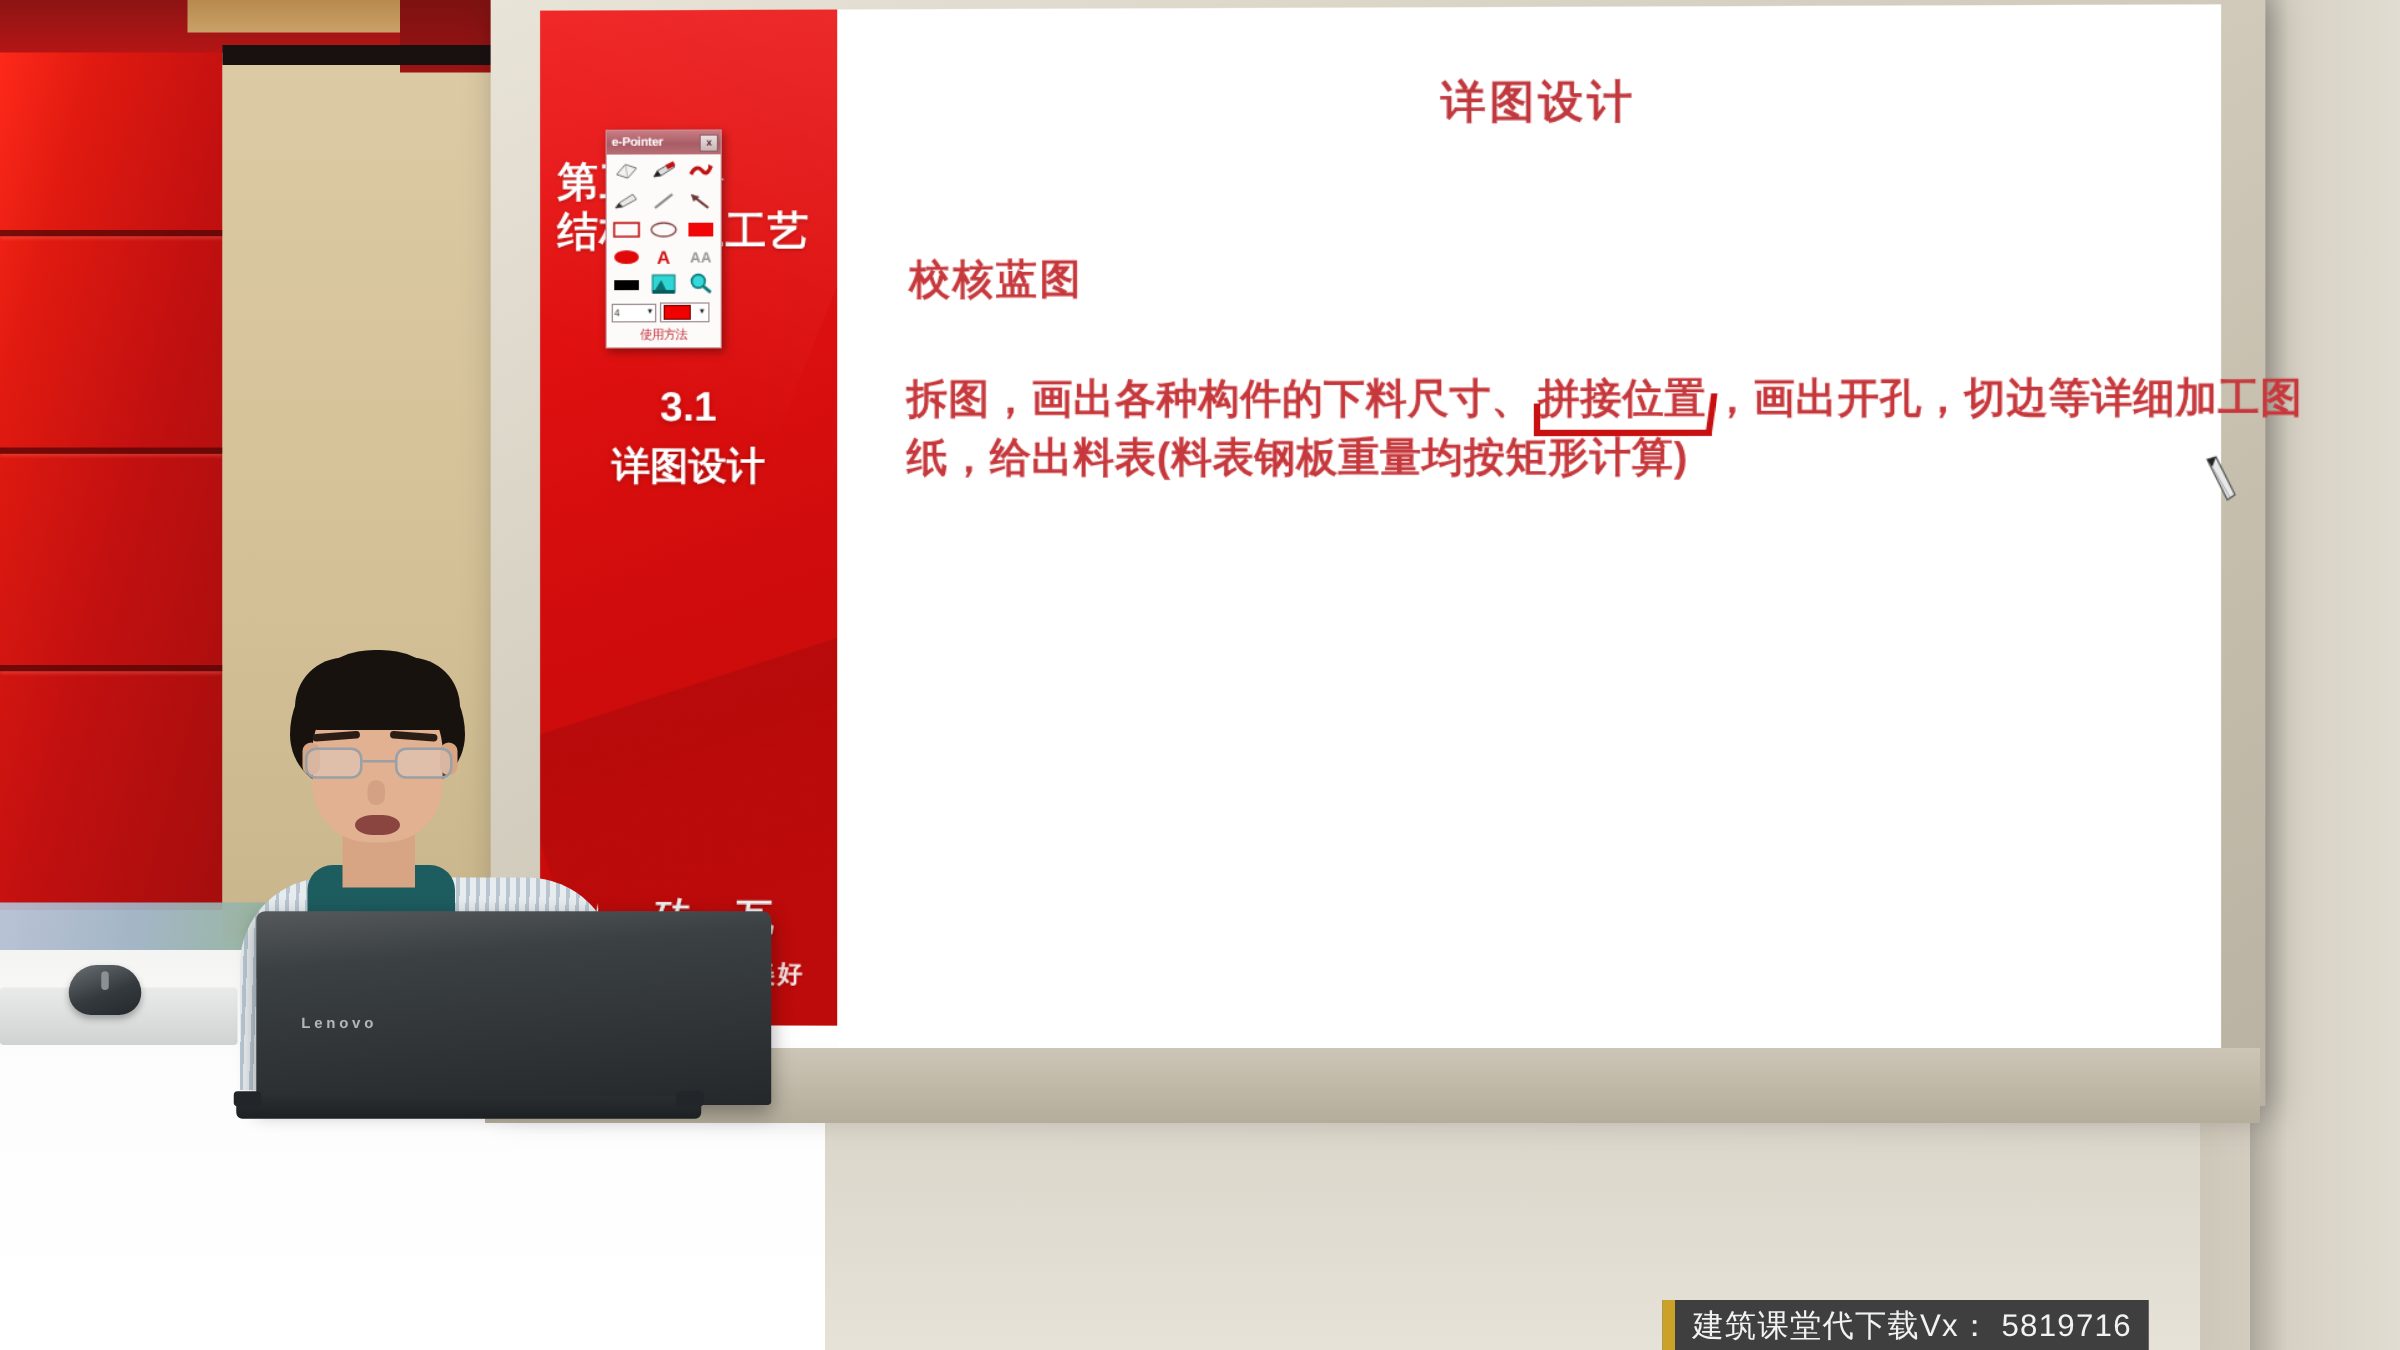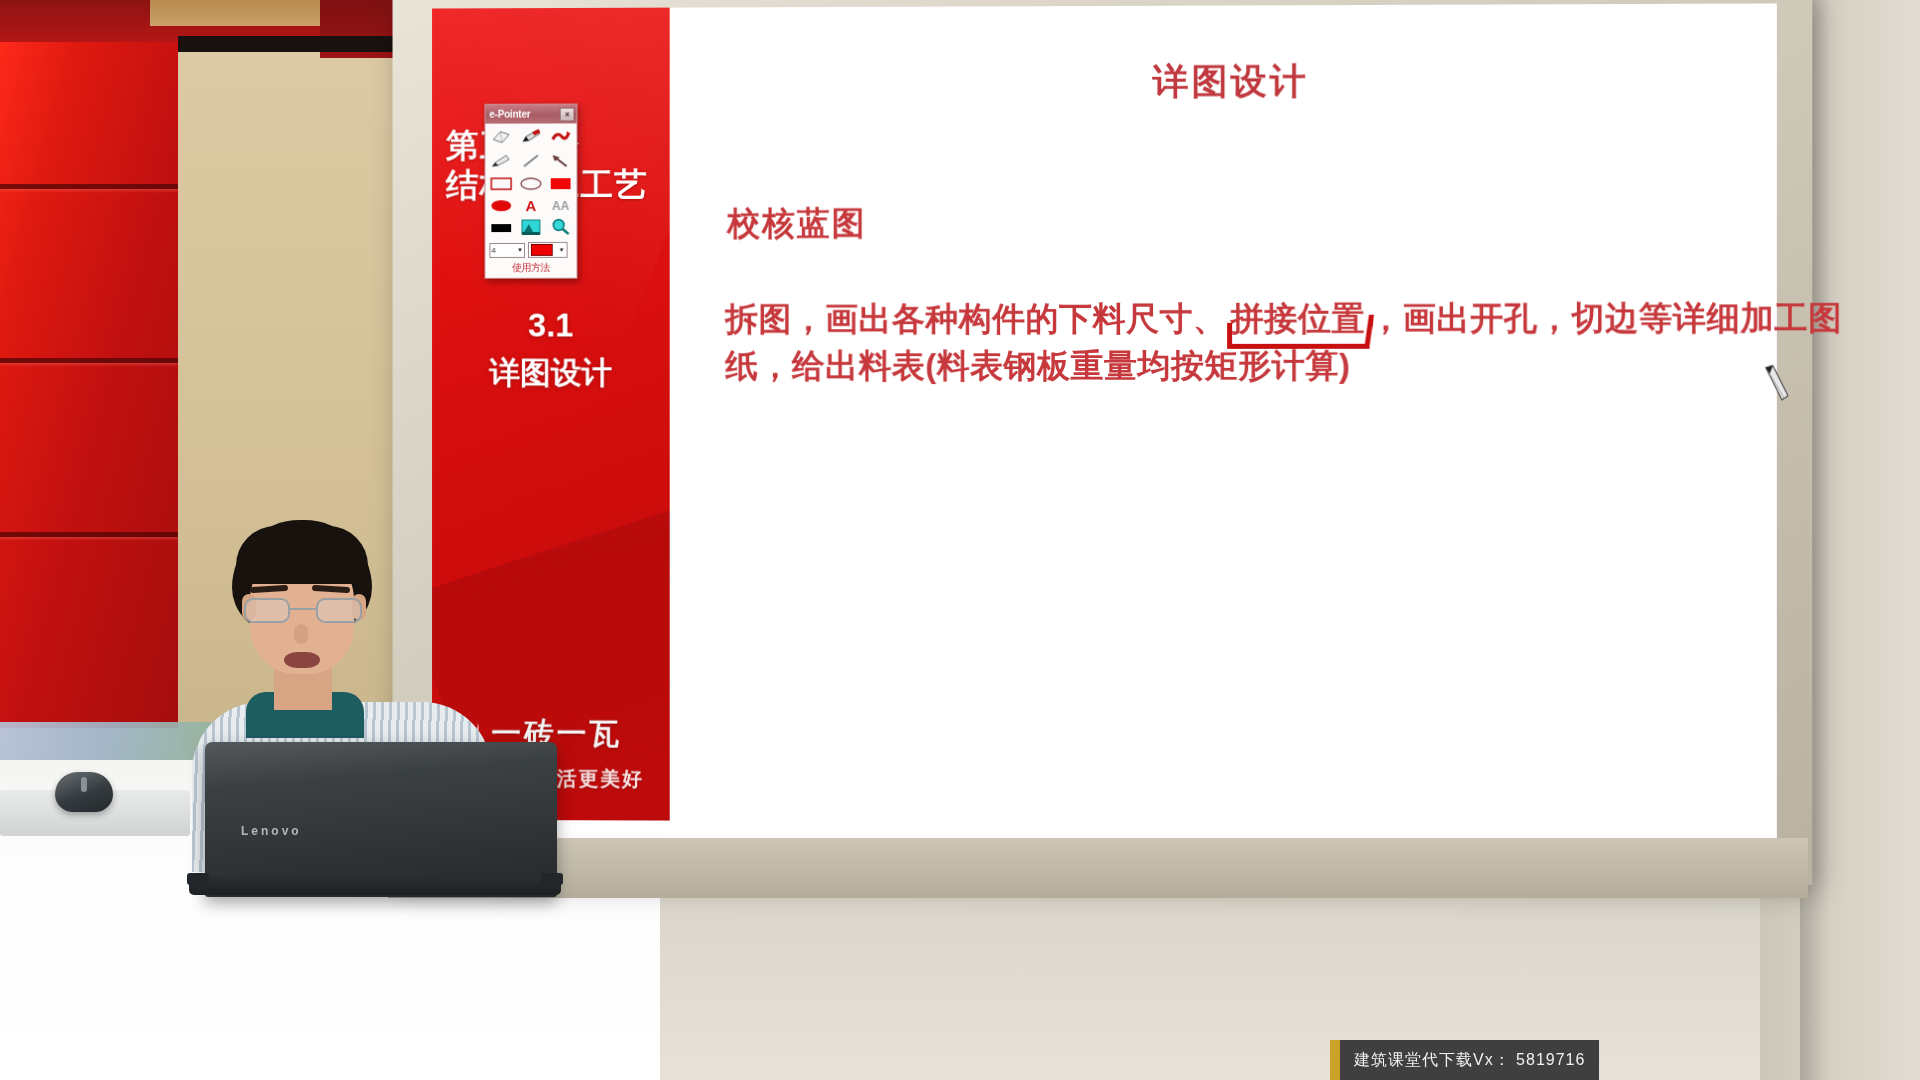--- a/index.html
+++ b/index.html
@@ -265,21 +265,21 @@
   .arm-r{
     position:absolute; left:150px; top:262px; width:150px; height:80px;
     background:#dda884; border-radius:40px 20px 0 0;
   }
 
   .laptop{
     position:absolute; left:205px; top:725px; width:340px; height:200px;
     z-index:20;
   }
   .lap-lid{
-    position:absolute; left:0; top:17px; width:352px; height:155px;
+    position:absolute; left:0; top:4px; width:412px; height:155px;
     background:linear-gradient(175deg,#55595c 0%,#3b4043 25%,#2e3235 70%,#24282b 100%);
     border-radius:7px 7px 3px 3px;
     box-shadow:0 6px 16px rgba(0,0,0,.35);
     padding-left:37px;
   }
   .lap-logo{
     position:absolute; left:36px; top:82px; color:#c8ccd0;
     font-size:12px; letter-spacing:3px; font-weight:bold; opacity:.85;
   }
   .lap-hinge{
@@ -311,21 +311,21 @@
     position:absolute; left:1536px; top:456px; width:30px; height:42px; z-index:60;
   }
 
   
   .watermark{
     position:absolute; left:1330px; top:1040px; height:40px;
     background:#3f3f3f; display:flex; align-items:center;
     padding:0 14px 0 0; z-index:70;
   }
   .wm-bar{ width:10px; height:40px; background:#c9a227; margin-right:14px; }
-  .wm-text{ color:#f2f2f2; font-size:16px; letter-spacing:1px; white-space:nowrap; }
+  .wm-text{ color:#f2f2f2; font-size:25px; letter-spacing:1px; white-space:nowrap; }
 </style>
 </head>
 <body>
 
 <div id="stage">
 
   <div class="room">
     <div class="wall-red-panel">
       <div class="panel-groove" style="top:156px"></div>
       <div class="panel-groove" style="top:330px"></div>

